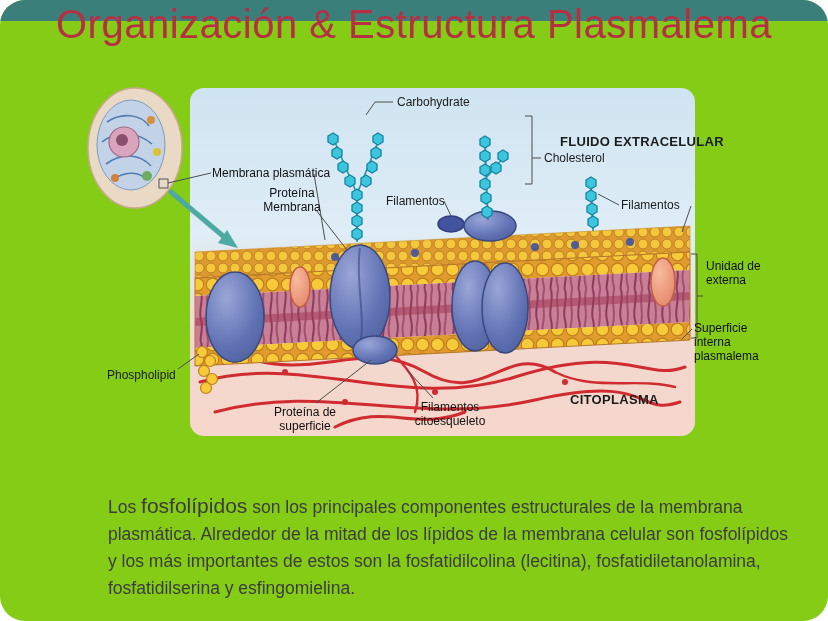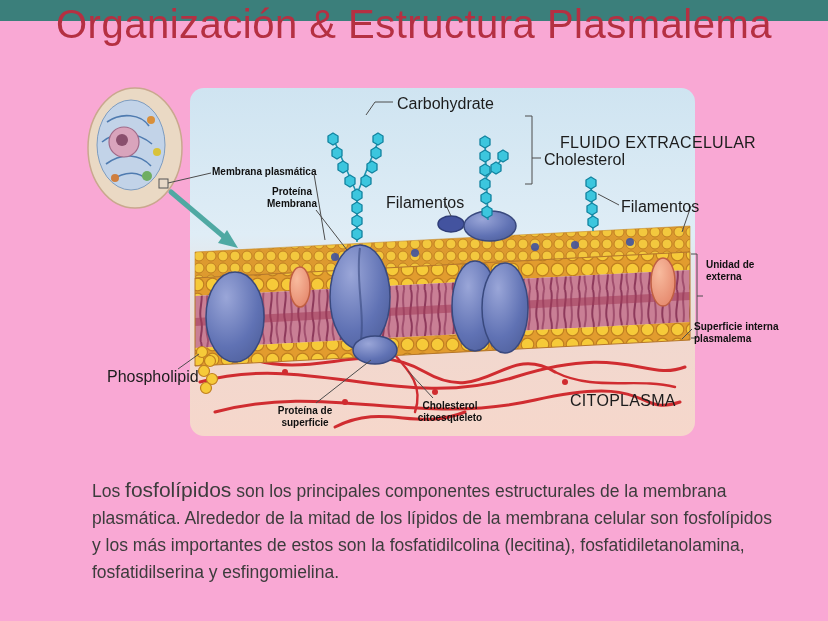--- a/index.html
+++ b/index.html
@@ -1,28 +1,28 @@
 <!DOCTYPE html>
 <html><head>
 <meta charset="utf-8">
 <style>
   html,body{margin:0;padding:0;background:#ffffff;}
-  .slide{position:relative;width:828px;height:621px;background:#f9a8d4;overflow:hidden;
-         font-family:"Liberation Sans",sans-serif;}
+  .slide{position:relative;width:828px;height:621px;background:#84cc16;overflow:hidden;
+         font-family:"Liberation Sans",sans-serif;border-radius:25px;}
   .band{position:absolute;top:0;left:0;width:100%;height:21px;background:#3b7f7b;}
   .title{position:absolute;top:2px;left:0;width:100%;margin:0;text-align:center;
          font-size:40px;line-height:44px;font-weight:400;letter-spacing:.5px;color:#b53042;}
   .diagram{position:absolute;left:85px;top:82px;width:710px;height:380px;}
   .diagram svg{position:absolute;left:0;top:0;}
-  .lbl{position:absolute;font-size:16px;color:#1c1c1c;line-height:1.18;white-space:nowrap;}
+  .lbl{position:absolute;font-size:12px;color:#1c1c1c;line-height:1.18;white-space:nowrap;}
   .lbl.w{white-space:normal;}
-  .lbl.b{font-weight:bold;font-size:10px;color:#101010;}
+  .lbl.b{font-weight:normal;font-size:12px;color:#101010;}
   .lbl.c{text-align:center;}
-  .lbl.zone{font-weight:normal;font-size:16px;letter-spacing:.3px;}
-  .bodytext{position:absolute;left:92px;top:476px;width:688px;margin:0;
+  .lbl.zone{font-weight:bold;font-size:13px;letter-spacing:.3px;}
+  .bodytext{position:absolute;left:92px;top:476px;width:688px;margin:16px;
             font-size:17.5px;line-height:27px;color:#3c3c3c;}
   .bodytext .term{font-size:21px;}
 </style>
 </head>
 <body>
 
 <div class="slide">
 
   <div class="band" style="background: rgb(59, 127, 123);"></div>
   <h1 class="title" style="color: rgb(181, 48, 66);">Organización &amp; Estructura Plasmalema</h1>
@@ -201,19 +201,19 @@
     <div class="lbl zone" style="left:475px;top:52px">FLUIDO EXTRACELULAR</div>
     <div class="lbl" style="left:459px;top:69px">Cholesterol</div>
     <div class="lbl b" style="left:127px;top:84px">Membrana plasmática</div>
     <div class="lbl b c w" style="left:168px;top:104px;width:78px">Proteína Membrana</div>
     <div class="lbl" style="left:301px;top:112px">Filamentos</div>
     <div class="lbl" style="left:536px;top:116px">Filamentos</div>
     <div class="lbl b w" style="left:621px;top:177px;width:80px">Unidad de externa</div>
     <div class="lbl b w" style="left:609px;top:239px;width:92px">Superficie interna plasmalema</div>
     <div class="lbl" style="left:22px;top:286px">Phospholipid</div>
     <div class="lbl b c w" style="left:177px;top:323px;width:86px">Proteína de superficie</div>
-    <div class="lbl b c w" style="left:319px;top:318px;width:92px">Cholesterol citoesqueleto</div>
+    <div class="lbl b c w" style="left:319px;top:318px;width:92px">Filamentos citoesqueleto</div>
     <div class="lbl zone" style="left:485px;top:310px">CITOPLASMA</div>
   </div>
 
   <p class="bodytext"><span>Los </span><span class="term">fosfolípidos</span><span> son los principales componentes estructurales de la membrana plasmática. Alrededor de la mitad de los lípidos de la membrana celular son fosfolípidos y los más importantes de estos son la fosfatidilcolina (lecitina), fosfatidiletanolamina, fosfatidilserina y esfingomielina.</span></p>
 
 </div>
 
 </body></html>

